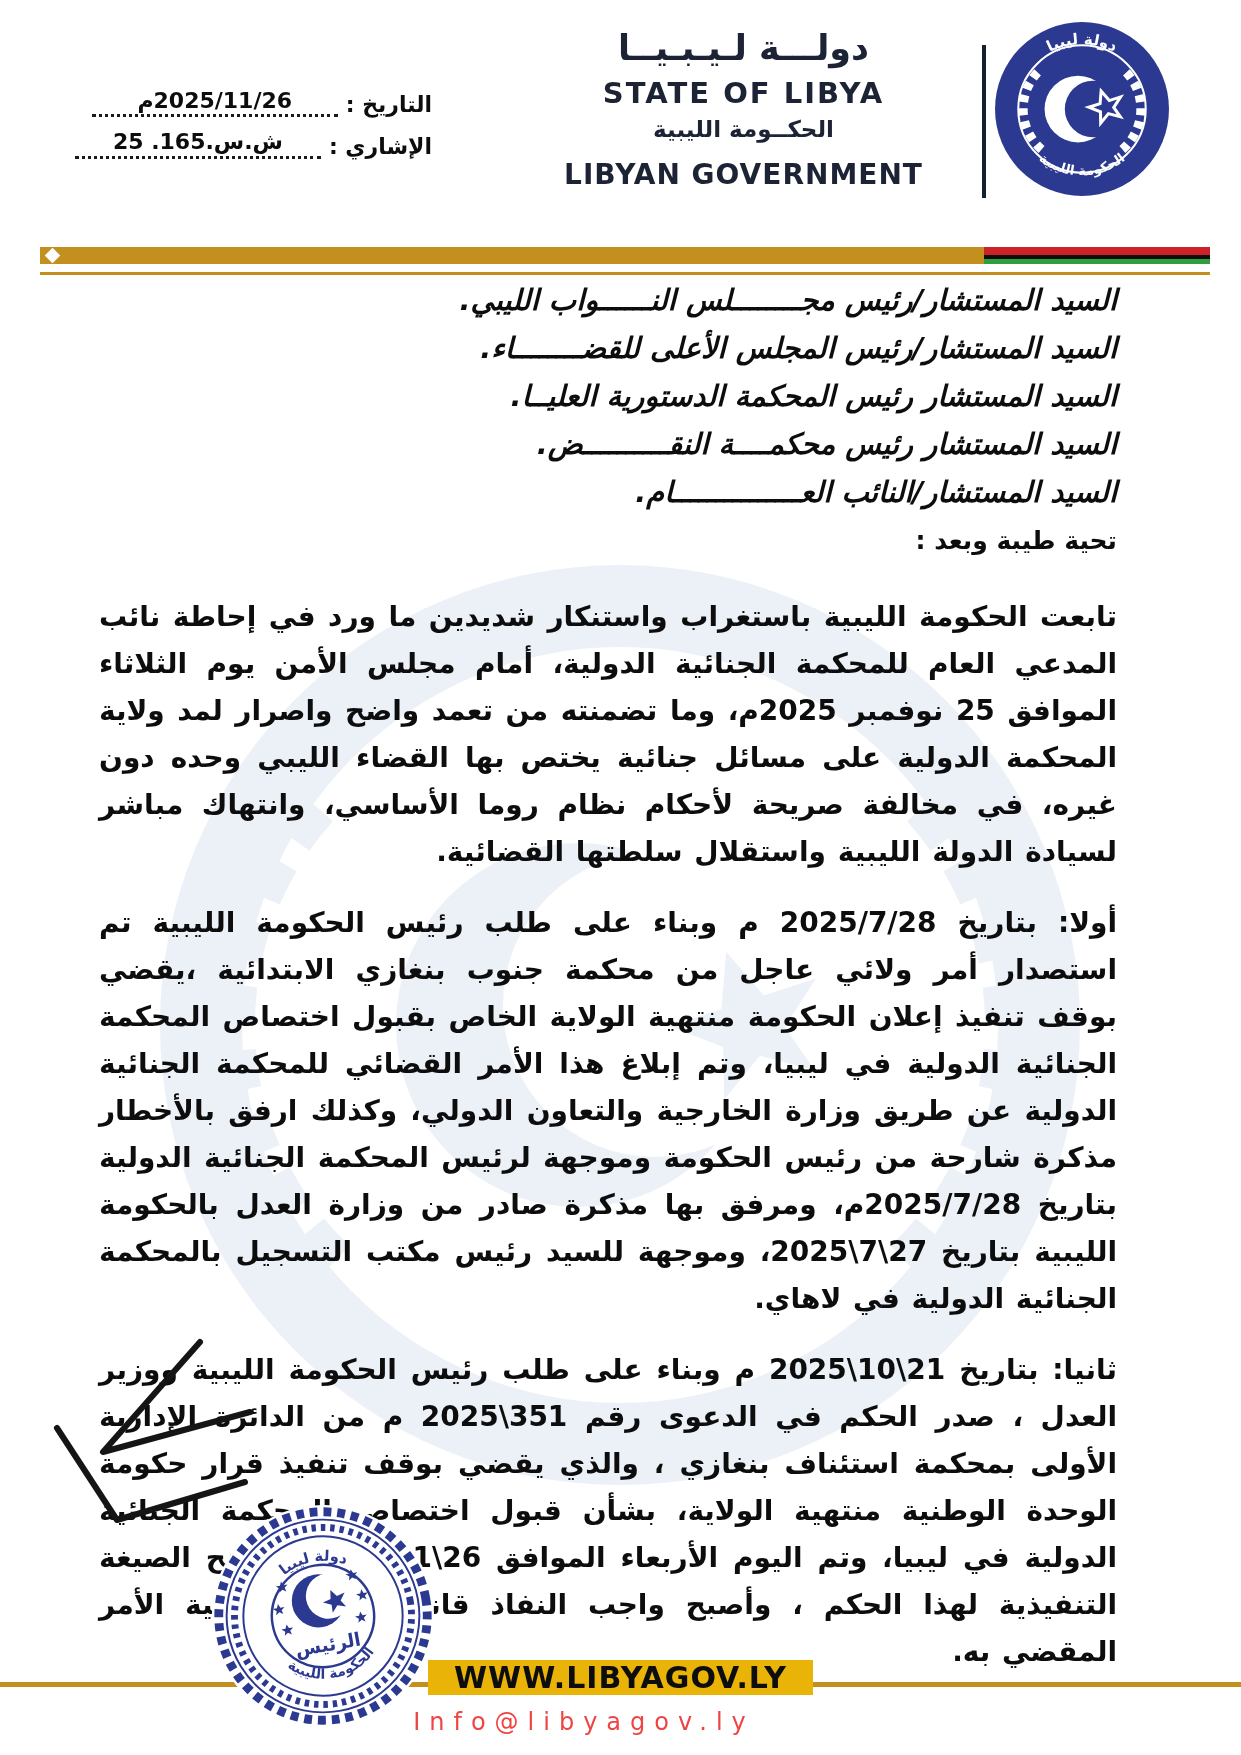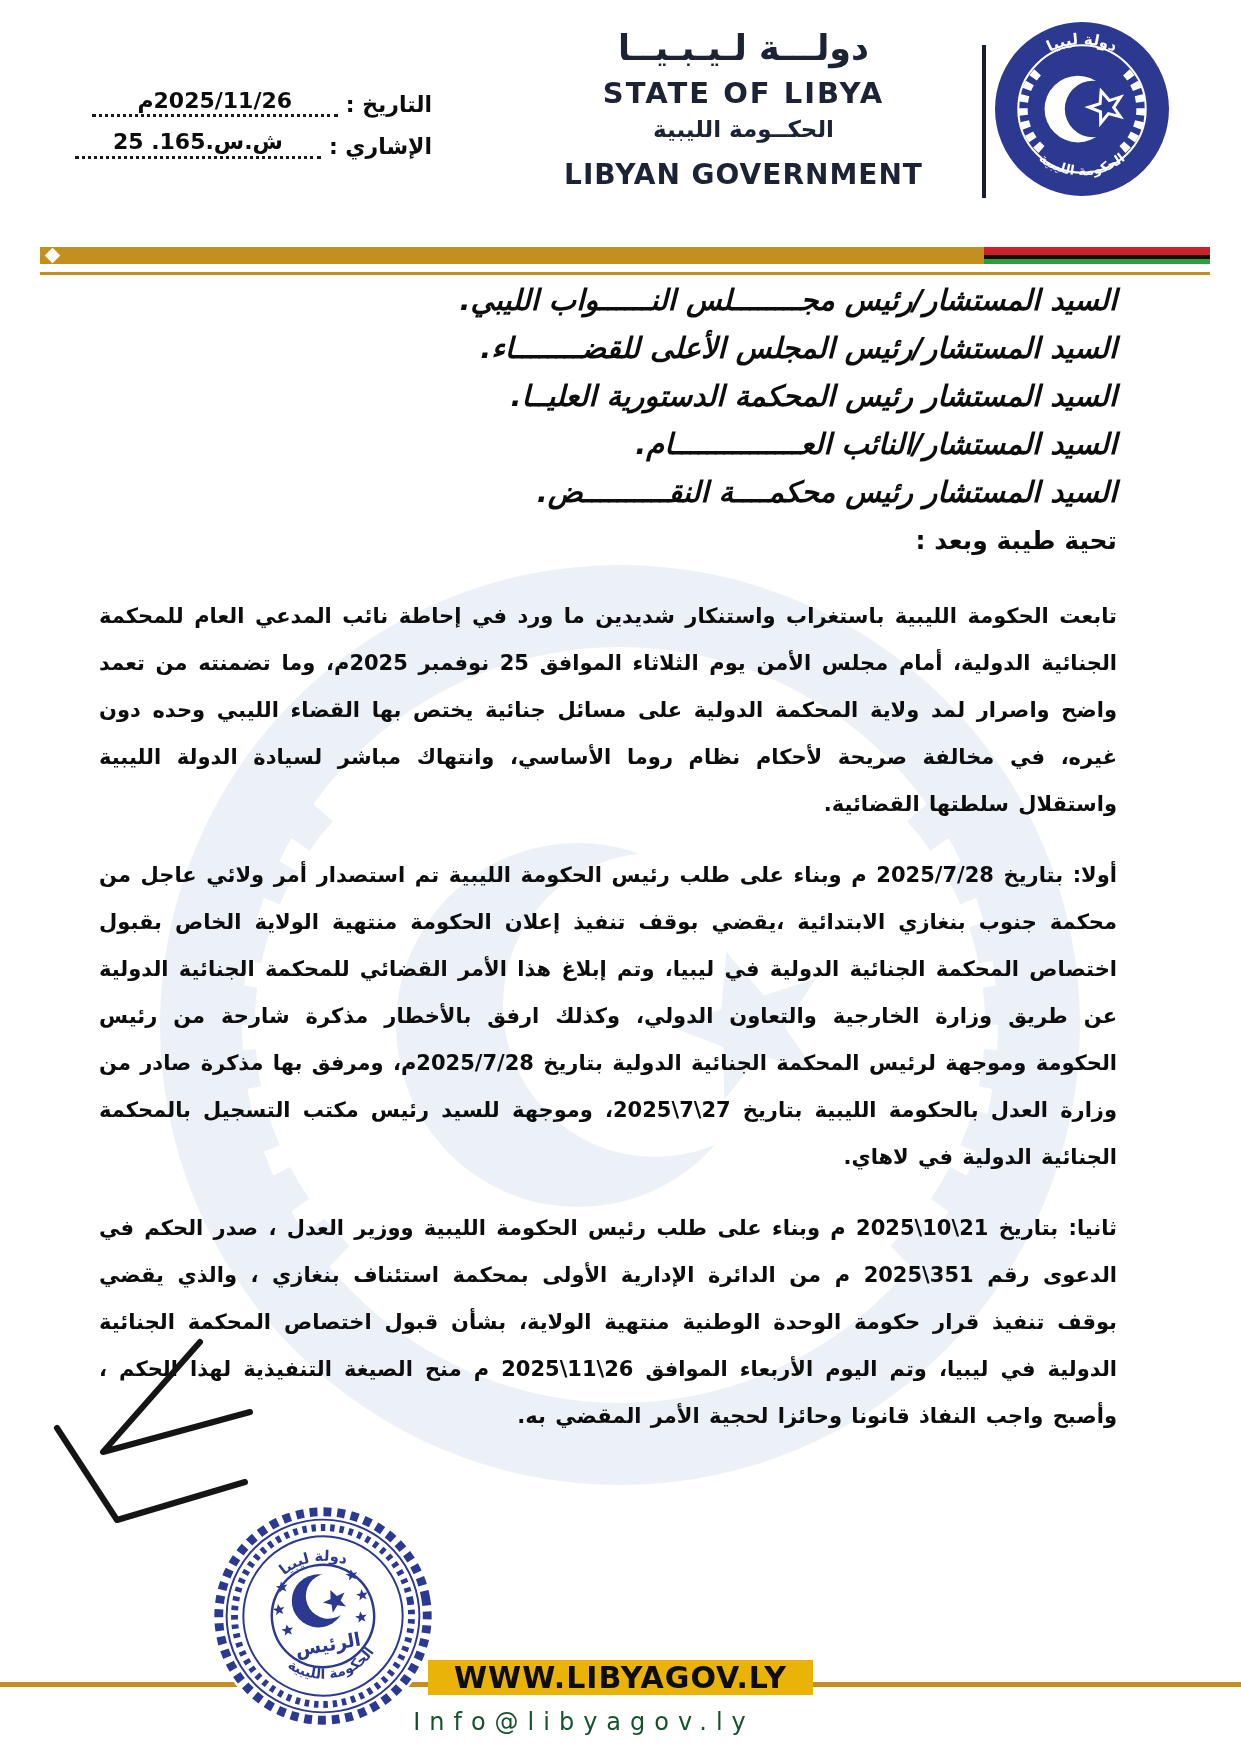--- a/index.html
+++ b/index.html
@@ -29,34 +29,34 @@
   .sep-red{height:8px;background:#cc2128;}
   .sep-black{height:4px;background:#0d0d0d;}
   .sep-green{height:5px;background:#2f9e41;}
   .sep-underline{position:absolute;top:272px;left:40px;width:1170px;height:3px;background:#c3901f;z-index:3;}
   
   .watermark{position:absolute;left:150px;top:555px;width:940px;height:940px;z-index:0;opacity:.55;}
   
   .content{position:absolute;left:55px;top:276px;width:1062px;direction:rtl;z-index:2;}
   .addressee-line{font-size:29px;font-weight:bold;line-height:48px;white-space:nowrap;font-style:italic;}
   .greeting{font-size:25px;font-weight:bold;margin-top:10px;}
-  .paragraph{font-size:21px;font-weight:bold;line-height:47px;text-align:justify;
+  .paragraph{font-size:28px;font-weight:bold;line-height:47px;text-align:justify;
              margin-top:24px;word-spacing:2px;margin-left:44px;}
   .paragraph.first{margin-top:38px;}
   
   .signature{position:absolute;left:45px;top:1330px;width:290px;height:210px;z-index:5;}
   .stamp{position:absolute;left:205px;top:1498px;width:236px;height:236px;z-index:4;
          transform:rotate(-10deg);}
   
   .footer-line{position:absolute;top:1682px;left:0;width:1241px;height:5px;background:#c3901f;z-index:1;}
   .footer-web{position:absolute;top:1660px;left:0;width:1241px;text-align:center;z-index:2;}
   .footer-web span{background:#eab308;padding:0 26px;font-size:30px;font-weight:bold;
                    letter-spacing:1px;color:#0d0d0d;}
   .footer-email{position:absolute;top:1708px;left:0;width:1168px;text-align:center;
-                font-size:24px;letter-spacing:9px;color:#14532d;z-index:2;}
+                font-size:24px;letter-spacing:9px;color:#ef4444;z-index:2;}
 </style>
 </head>
 <body>
 
 <svg class="watermark" viewBox="0 0 940 940" aria-hidden="true">
   <circle cx="470" cy="470" r="460" fill="#dee6f3"></circle>
   <circle cx="470" cy="470" r="378" fill="#ffffff"></circle>
   <path d="M 185,706 A 326 326 0 0 1 185,234" fill="none" stroke="#dee6f3" stroke-width="42" stroke-dasharray="40 26"></path>
   <path d="M 755,706 A 326 326 0 0 0 755,234" fill="none" stroke="#dee6f3" stroke-width="42" stroke-dasharray="40 26"></path>
   <circle cx="428" cy="470" r="182" fill="#dee6f3"></circle>
@@ -111,22 +111,22 @@
     <div class="sep-black"></div>
     <div class="sep-green"></div>
   </div>
 </div>
 <div class="sep-underline"></div>
 
 <div class="content">
   <div class="addressee-line">السيد المستشار/رئيس مجــــــــلس النــــــواب الليبي.</div>
   <div class="addressee-line">السيد المستشار/رئيس المجلس الأعلى للقضــــــــاء.</div>
   <div class="addressee-line">السيد المستشار رئيس المحكمة الدستورية العليــا.</div>
+  <div class="addressee-line">السيد المستشار رئيس محكمــــة النقــــــــــض.</div>
   <div class="addressee-line">السيد المستشار/النائب العـــــــــــــــام.</div>
-  <div class="addressee-line">السيد المستشار رئيس محكمــــة النقــــــــــض.</div>
   <div class="greeting">تحية طيبة وبعد :</div>
   <div class="paragraph first">تابعت الحكومة الليبية باستغراب واستنكار شديدين ما ورد في إحاطة نائب المدعي العام للمحكمة الجنائية الدولية، أمام مجلس الأمن يوم الثلاثاء الموافق 25 نوفمبر 2025م، وما تضمنته من تعمد واضح واصرار لمد ولاية المحكمة الدولية على مسائل جنائية يختص بها القضاء الليبي وحده دون غيره، في مخالفة صريحة لأحكام نظام روما الأساسي، وانتهاك مباشر لسيادة الدولة الليبية واستقلال سلطتها القضائية.</div>
   <div class="paragraph">أولا: بتاريخ 2025/7/28 م وبناء على طلب رئيس الحكومة الليبية تم استصدار أمر ولائي عاجل من محكمة جنوب بنغازي الابتدائية ،يقضي بوقف تنفيذ إعلان الحكومة منتهية الولاية الخاص بقبول اختصاص المحكمة الجنائية الدولية في ليبيا، وتم إبلاغ هذا الأمر القضائي للمحكمة الجنائية الدولية عن طريق وزارة الخارجية والتعاون الدولي، وكذلك ارفق بالأخطار مذكرة شارحة من رئيس الحكومة وموجهة لرئيس المحكمة الجنائية الدولية بتاريخ 2025/7/28م، ومرفق بها مذكرة صادر من وزارة العدل بالحكومة الليبية بتاريخ 27\7\2025، وموجهة للسيد رئيس مكتب التسجيل بالمحكمة الجنائية الدولية في لاهاي.</div>
   <div class="paragraph">ثانيا: بتاريخ 21\10\2025 م وبناء على طلب رئيس الحكومة الليبية ووزير العدل ، صدر الحكم في الدعوى رقم 351\2025 م من الدائرة الإدارية الأولى بمحكمة استئناف بنغازي ، والذي يقضي بوقف تنفيذ قرار حكومة الوحدة الوطنية منتهية الولاية، بشأن قبول اختصاص المحكمة الجنائية الدولية في ليبيا، وتم اليوم الأربعاء الموافق 26\11\2025 م منح الصيغة التنفيذية لهذا الحكم ، وأصبح واجب النفاذ قانونا وحائزا لحجية الأمر المقضي به.</div>
 </div>
 
 <svg class="signature" viewBox="0 0 290 210" aria-hidden="true">
   <path d="M 155,12 L 58,122 L 205,82" fill="none" stroke="#151515" stroke-width="6" stroke-linecap="round" stroke-linejoin="round"></path>
   <path d="M 12,98 L 72,190 L 200,152" fill="none" stroke="#151515" stroke-width="6" stroke-linecap="round" stroke-linejoin="round"></path>
 </svg>

